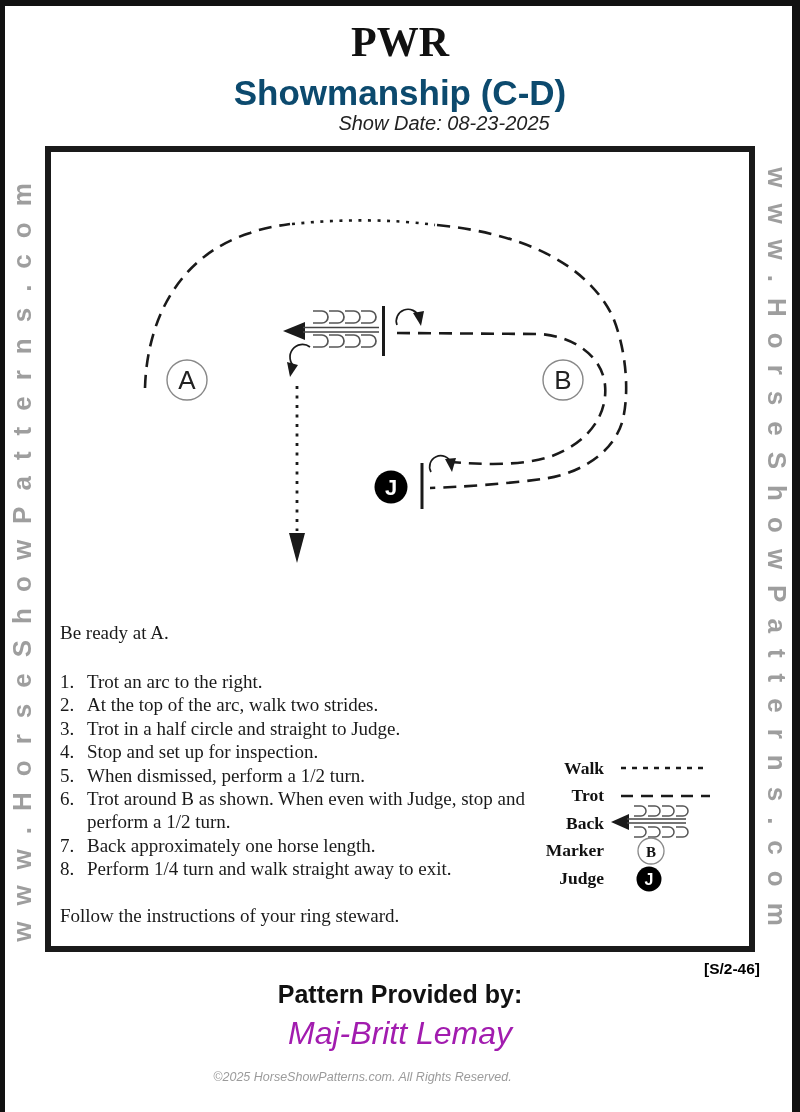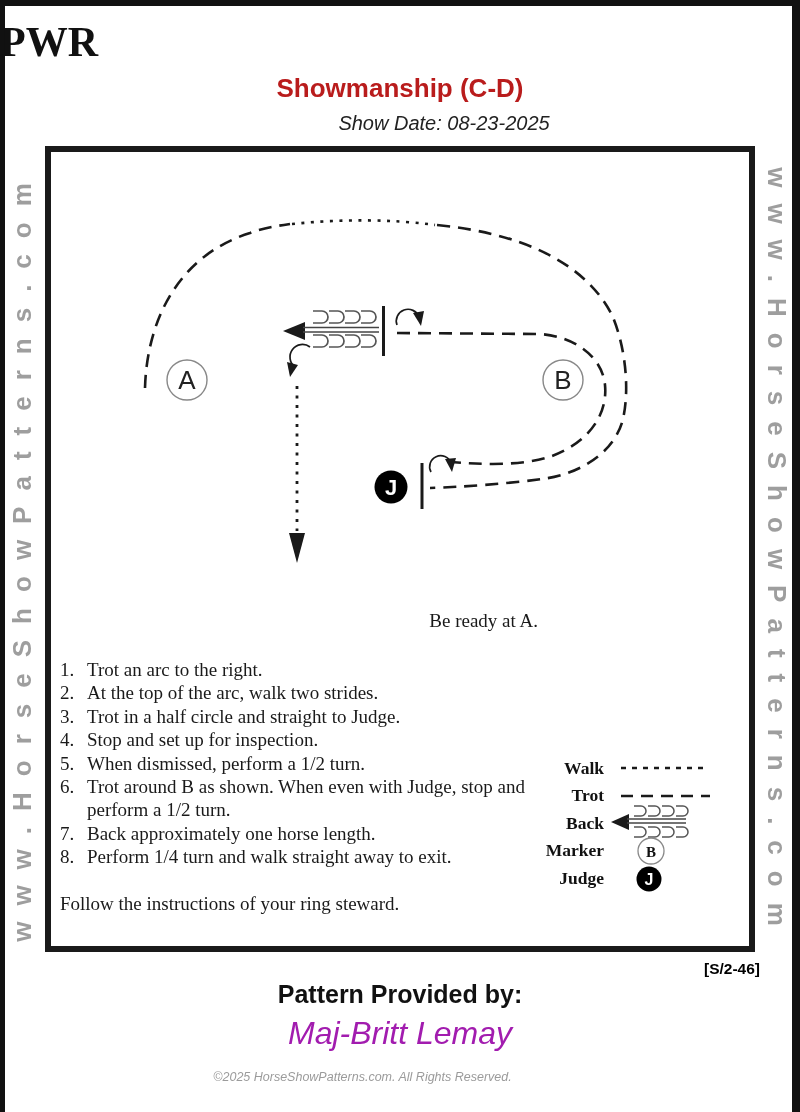--- a/index.html
+++ b/index.html
@@ -7,26 +7,26 @@
     position:relative; width:800px; height:1112px; background:#ffffff;
     font-family:"Liberation Sans", sans-serif; overflow:hidden;
   }
   
   .frame-top   { position:absolute; left:0; top:0; width:800px; height:6px; background:#111; }
   .frame-left  { position:absolute; left:0; top:0; width:5px; height:1112px; background:#111; }
   .frame-right { position:absolute; right:0; top:0; width:8px; height:1112px; background:#111; }
 
   
   .title {
-    position:absolute; left:0; top:18px; width:800px; 
+    position:absolute; left:0; top:18px; width:800px; text-align:center;
     font-family:"Liberation Serif", serif; font-weight:bold; font-size:42px; color:#111;
   }
   .subtitle {
     position:absolute; left:0; top:73px; width:800px; text-align:center;
-    font-weight:bold; font-size:26px; color:#b91c1c;
+    font-weight:bold; font-size:35px; color:#0c4a6e;
   }
   .show-date {
     position:absolute; left:0; top:112px; width:800px; text-align:center;
     font-style:italic; font-size:20px; color:#222;padding-left:44px;
   }
 
   
   .side-text {
     position:absolute; width:900px; text-align:center; white-space:nowrap;
     font-weight:bold; font-size:26px; letter-spacing:16px; color:#9e9e9e;
@@ -39,21 +39,21 @@
     position:absolute; left:45px; top:146px; width:710px; height:806px;
     border:6px solid #1a1a1a; box-sizing:border-box; background:#fff;
   }
   .diagram-svg { position:absolute; left:45px; top:146px; }
 
   
   .instructions {
     position:absolute; left:60px; top:606px; width:478px;
     font-family:"Liberation Serif", serif; font-size:19px; color:#1a1a1a;
   }
-  .intro { margin:4px 0 26px 0;text-align:right; }
+  .intro { margin:16px 0 26px 0; }
   .step  { display:flex; line-height:23.4px; }
   .step-num  { width:27px; flex:0 0 27px; }
   .step-text { width:440px; }
   .outro { margin:24px 0 0 0; }
 
   
   .pattern-code {
     position:absolute; right:40px; top:960px; font-weight:bold; font-size:15.5px; color:#000000;
   }
   .provided-by {

